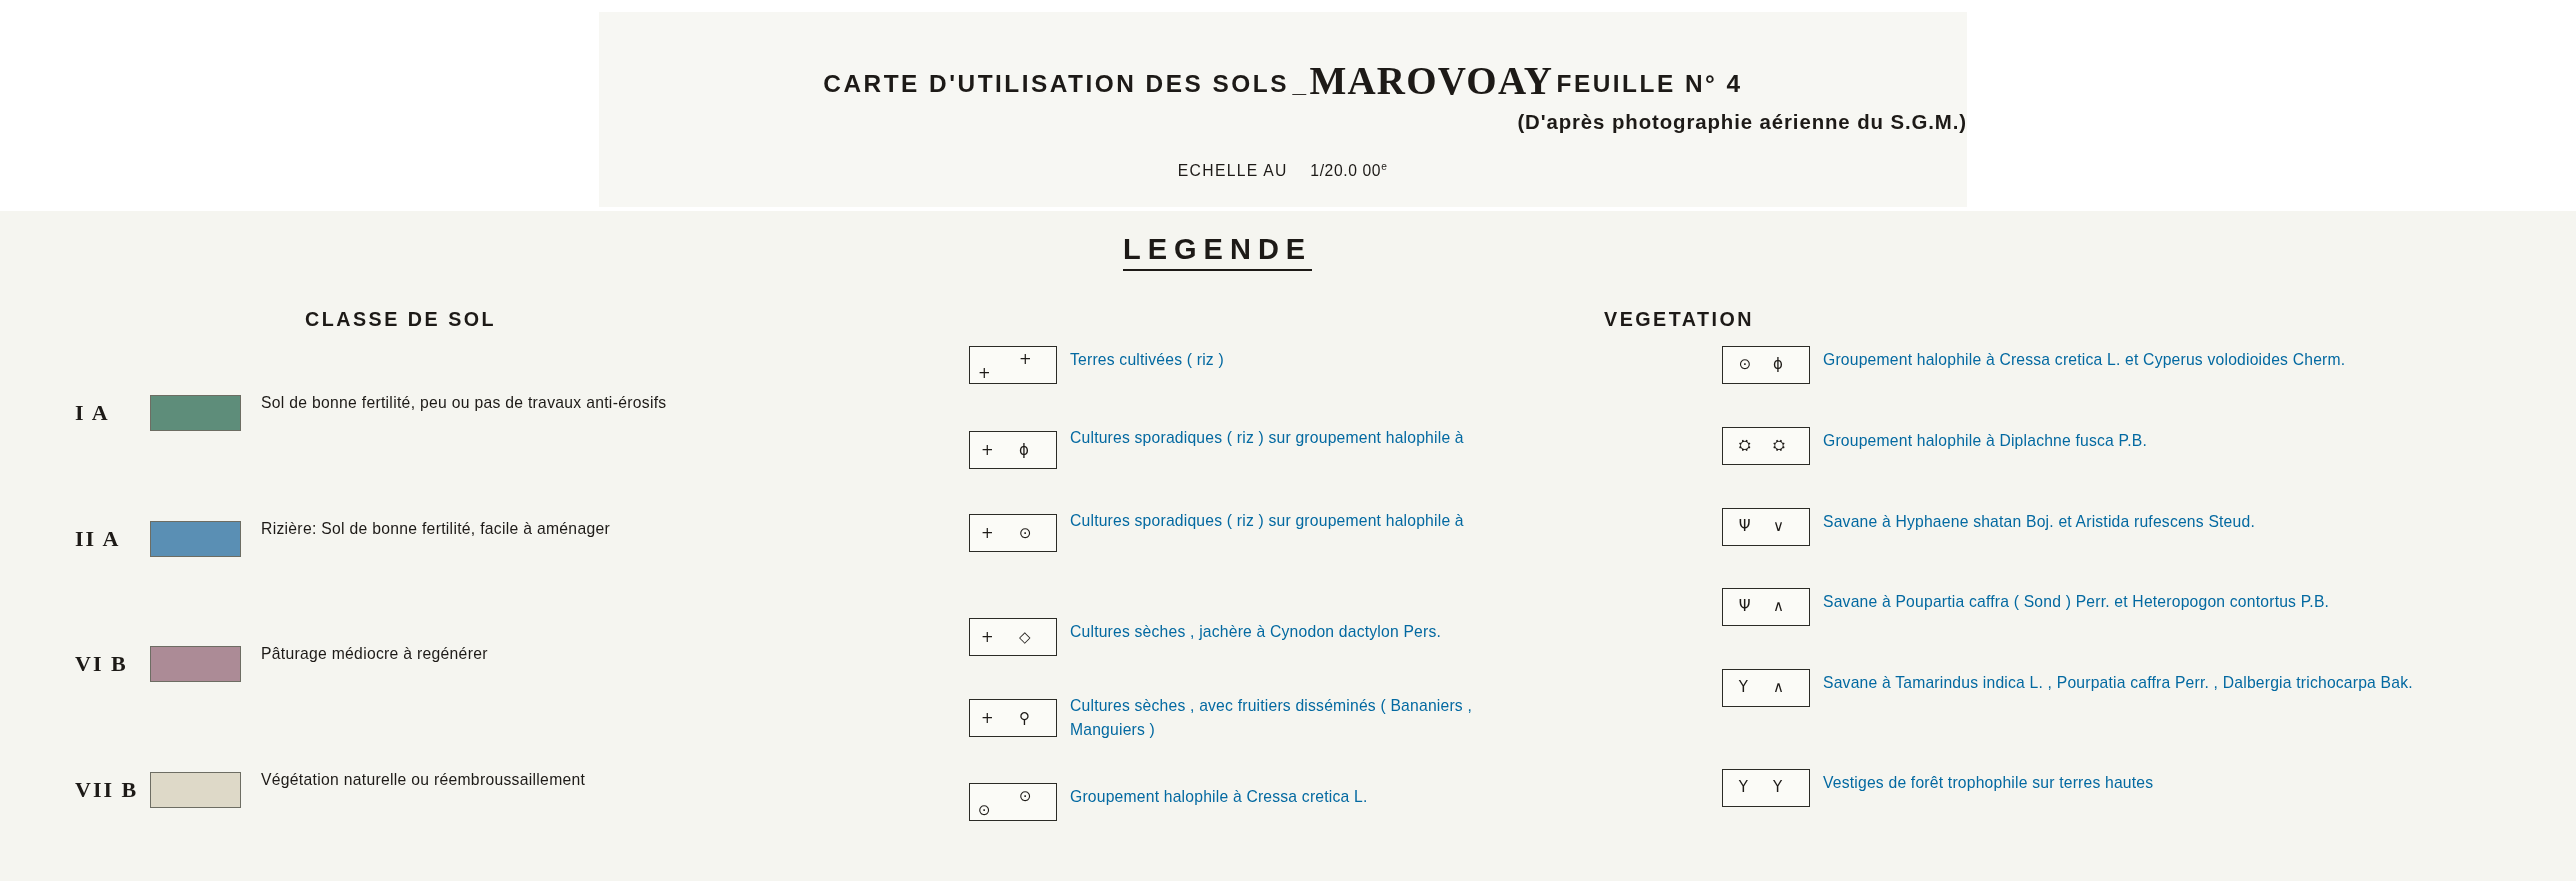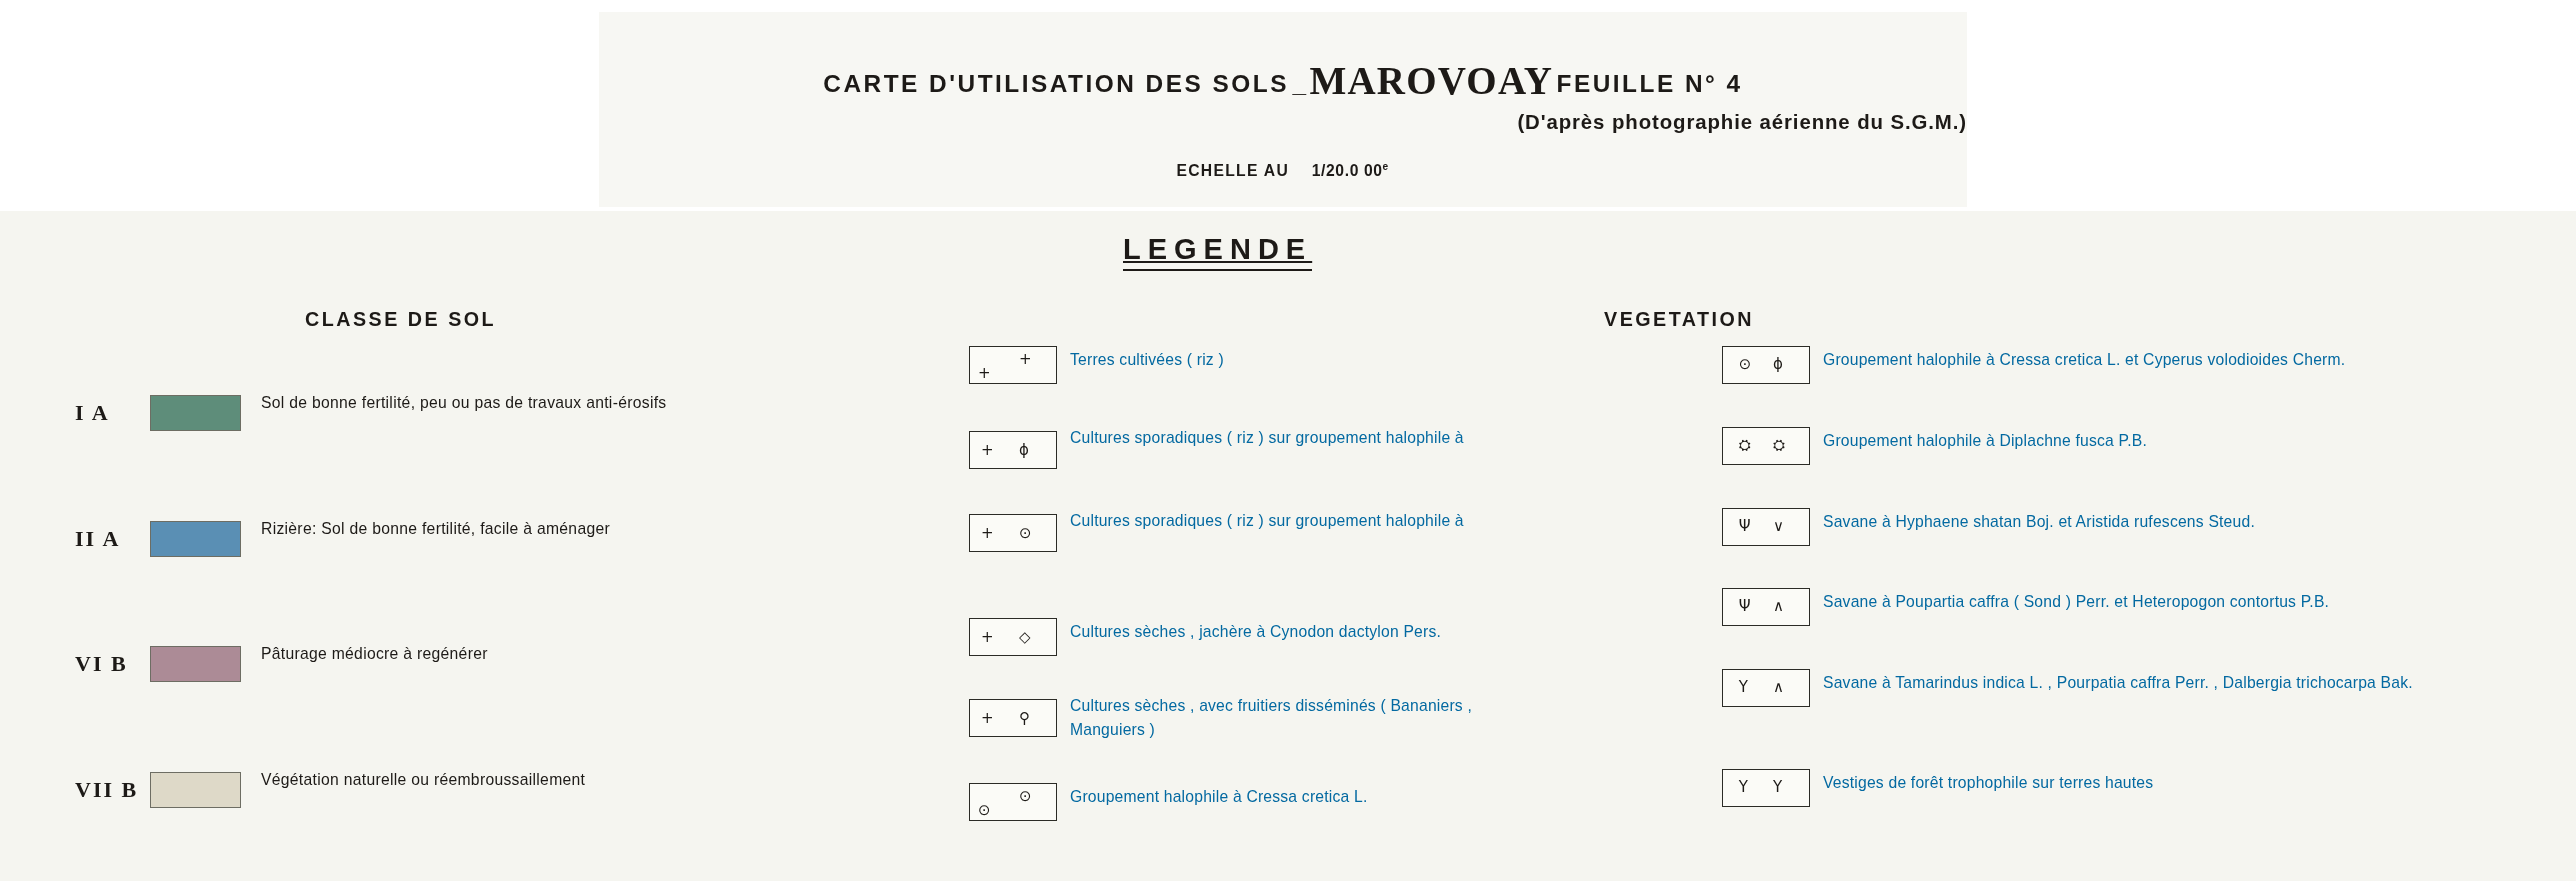--- a/index.html
+++ b/index.html
@@ -65,21 +65,21 @@
     color: #1d1a17;
   }
   #title-line-3 {
     position: absolute;
     left: 0;
     top: 149px;
     width: 100%;
     text-align: center;
     white-space: nowrap;
     font-size: 15.7px;
-    font-weight: bold;
+    font-weight: normal;
     letter-spacing: 1.3px;
     color: #1d1a17;
   }
   #title-line-3 .scale-val { letter-spacing: 0.6px; }
   #title-line-3 sup { font-size: 10.2px; }
 
   
   #legend-band {
     position: absolute;
     left: 0;
@@ -93,21 +93,20 @@
     position: absolute;
     left: 1123px;
     top: 22px;
     font-size: 29px;
     font-weight: bold;
     letter-spacing: 7px;
     color: #1d1a17;
     border-bottom: 2.4px solid #1d1a17;
     padding-bottom: 3.1px;
     white-space: nowrap;
-    text-decoration: underline;
   }
 
   .col-heading {
     position: absolute;
     font-size: 19.7px;
     font-weight: bold;
     letter-spacing: 2.5px;
     color: #1d1a17;
     white-space: nowrap;
     margin-top: 12px;

